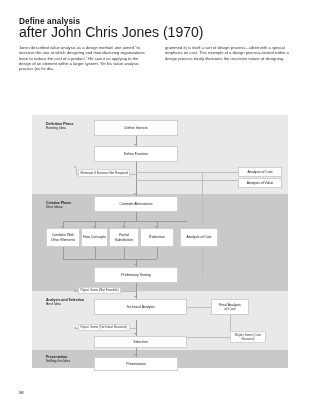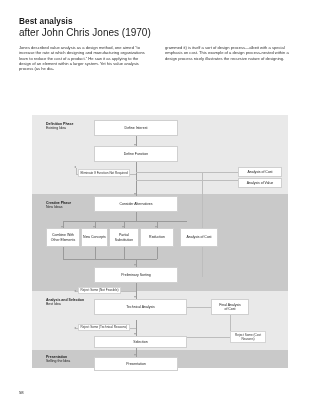--- a/index.html
+++ b/index.html
@@ -9,21 +9,21 @@
     font-family:"Liberation Sans",sans-serif;
     color:#1a1a1a;
     overflow:hidden;
     position:relative;
   }
   .page{position:absolute;inset:0;}
 
   
   .header{position:absolute;left:19px;top:16px;width:280px;}
   .title{font-size:8.2px;font-weight:bold;letter-spacing:.1px;line-height:11px;margin:0;}
-  .subtitle{font-size:10px;font-weight:normal;line-height:11px;margin:0;color:#1a1a1a;}
+  .subtitle{font-size:14px;font-weight:normal;line-height:11px;margin:0;color:#1a1a1a;}
 
   
   .copy{position:absolute;left:19px;top:45px;width:279px;
         display:flex;gap:14px;}
   .col{width:132px;font-size:4.1px;line-height:5.35px;color:#333;text-align:left;}
   .col p{margin:0;}
 
   
   .diagram{position:absolute;left:32px;top:115px;width:256px;height:253px;}
   .band{position:absolute;left:0;width:100%;}
@@ -56,21 +56,21 @@
             border-right:2.2px solid #9a9a9a;border-left:0;}
 
   .pageno{position:absolute;left:19px;top:390px;font-size:4.2px;color:#1a1a1a;}
 </style>
 </head>
 <body>
 
 <div class="page">
 
   <div class="header">
-    <div class="title">Best analysis</div>
+    <div class="title">Define analysis</div>
     <div class="subtitle">after John Chris Jones (1970)</div>
   </div>
 
   <div class="copy">
     <div class="col">
       <p>Jones described value analysis as a design method, one aimed "to increase the rate at which designing and manufacturing organizations learn to reduce the cost of a product." He saw it as applying to the design of an element within a larger system. Yet his value analysis process (as he dia-</p>
     </div>
     <div class="col">
       <p>grammed it) is itself a sort of design process—albeit with a special emphasis on cost. This example of a design process-nested within a design process nicely illustrates the recursive nature of designing.</p>
     </div>

